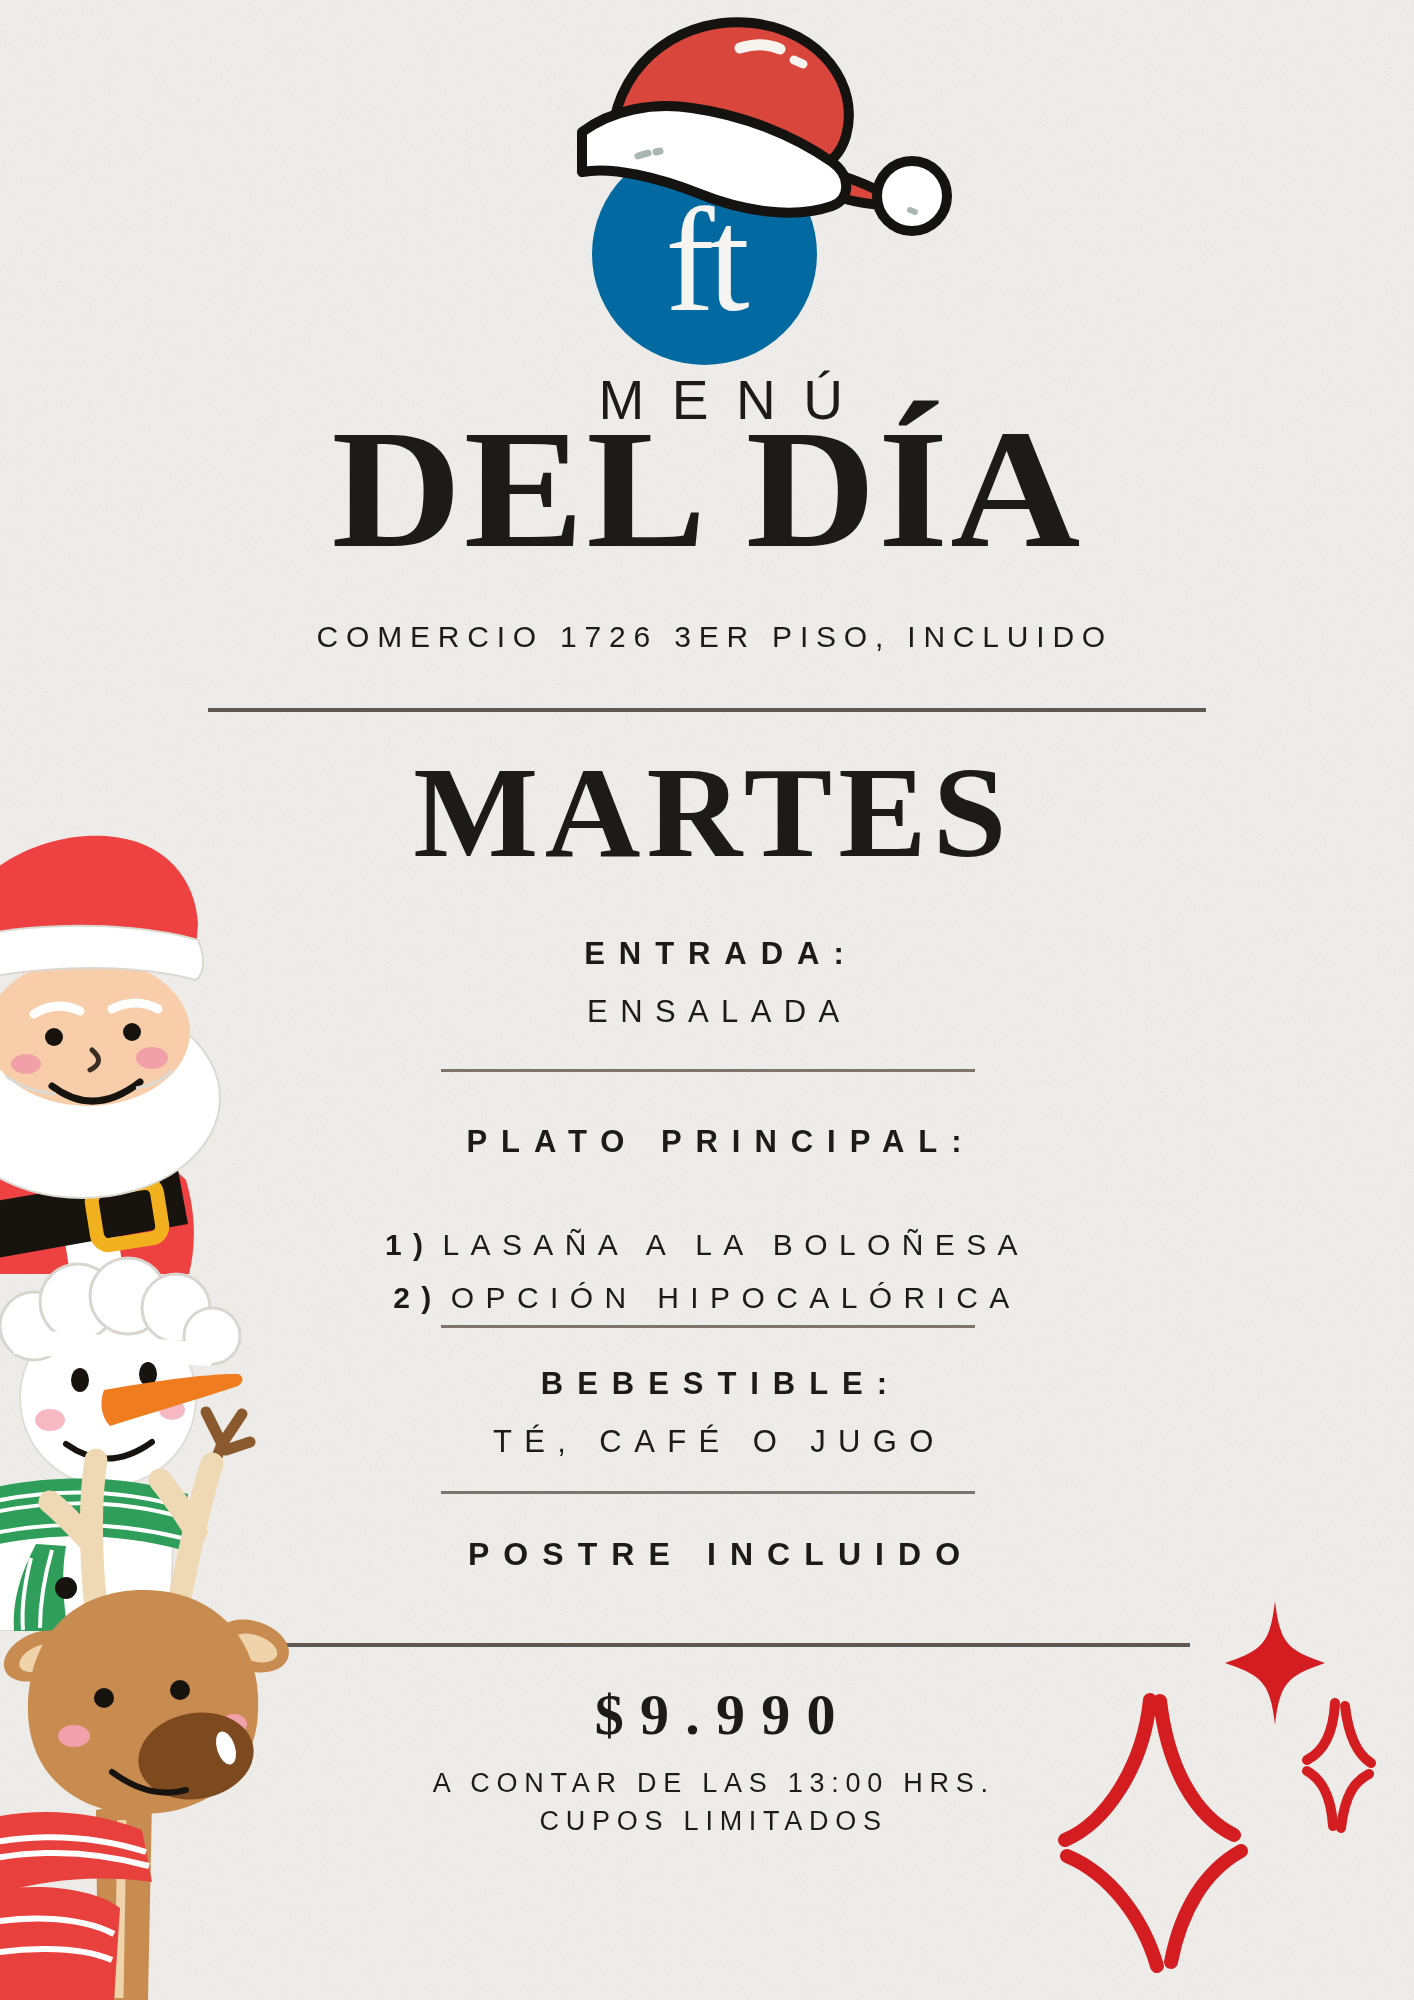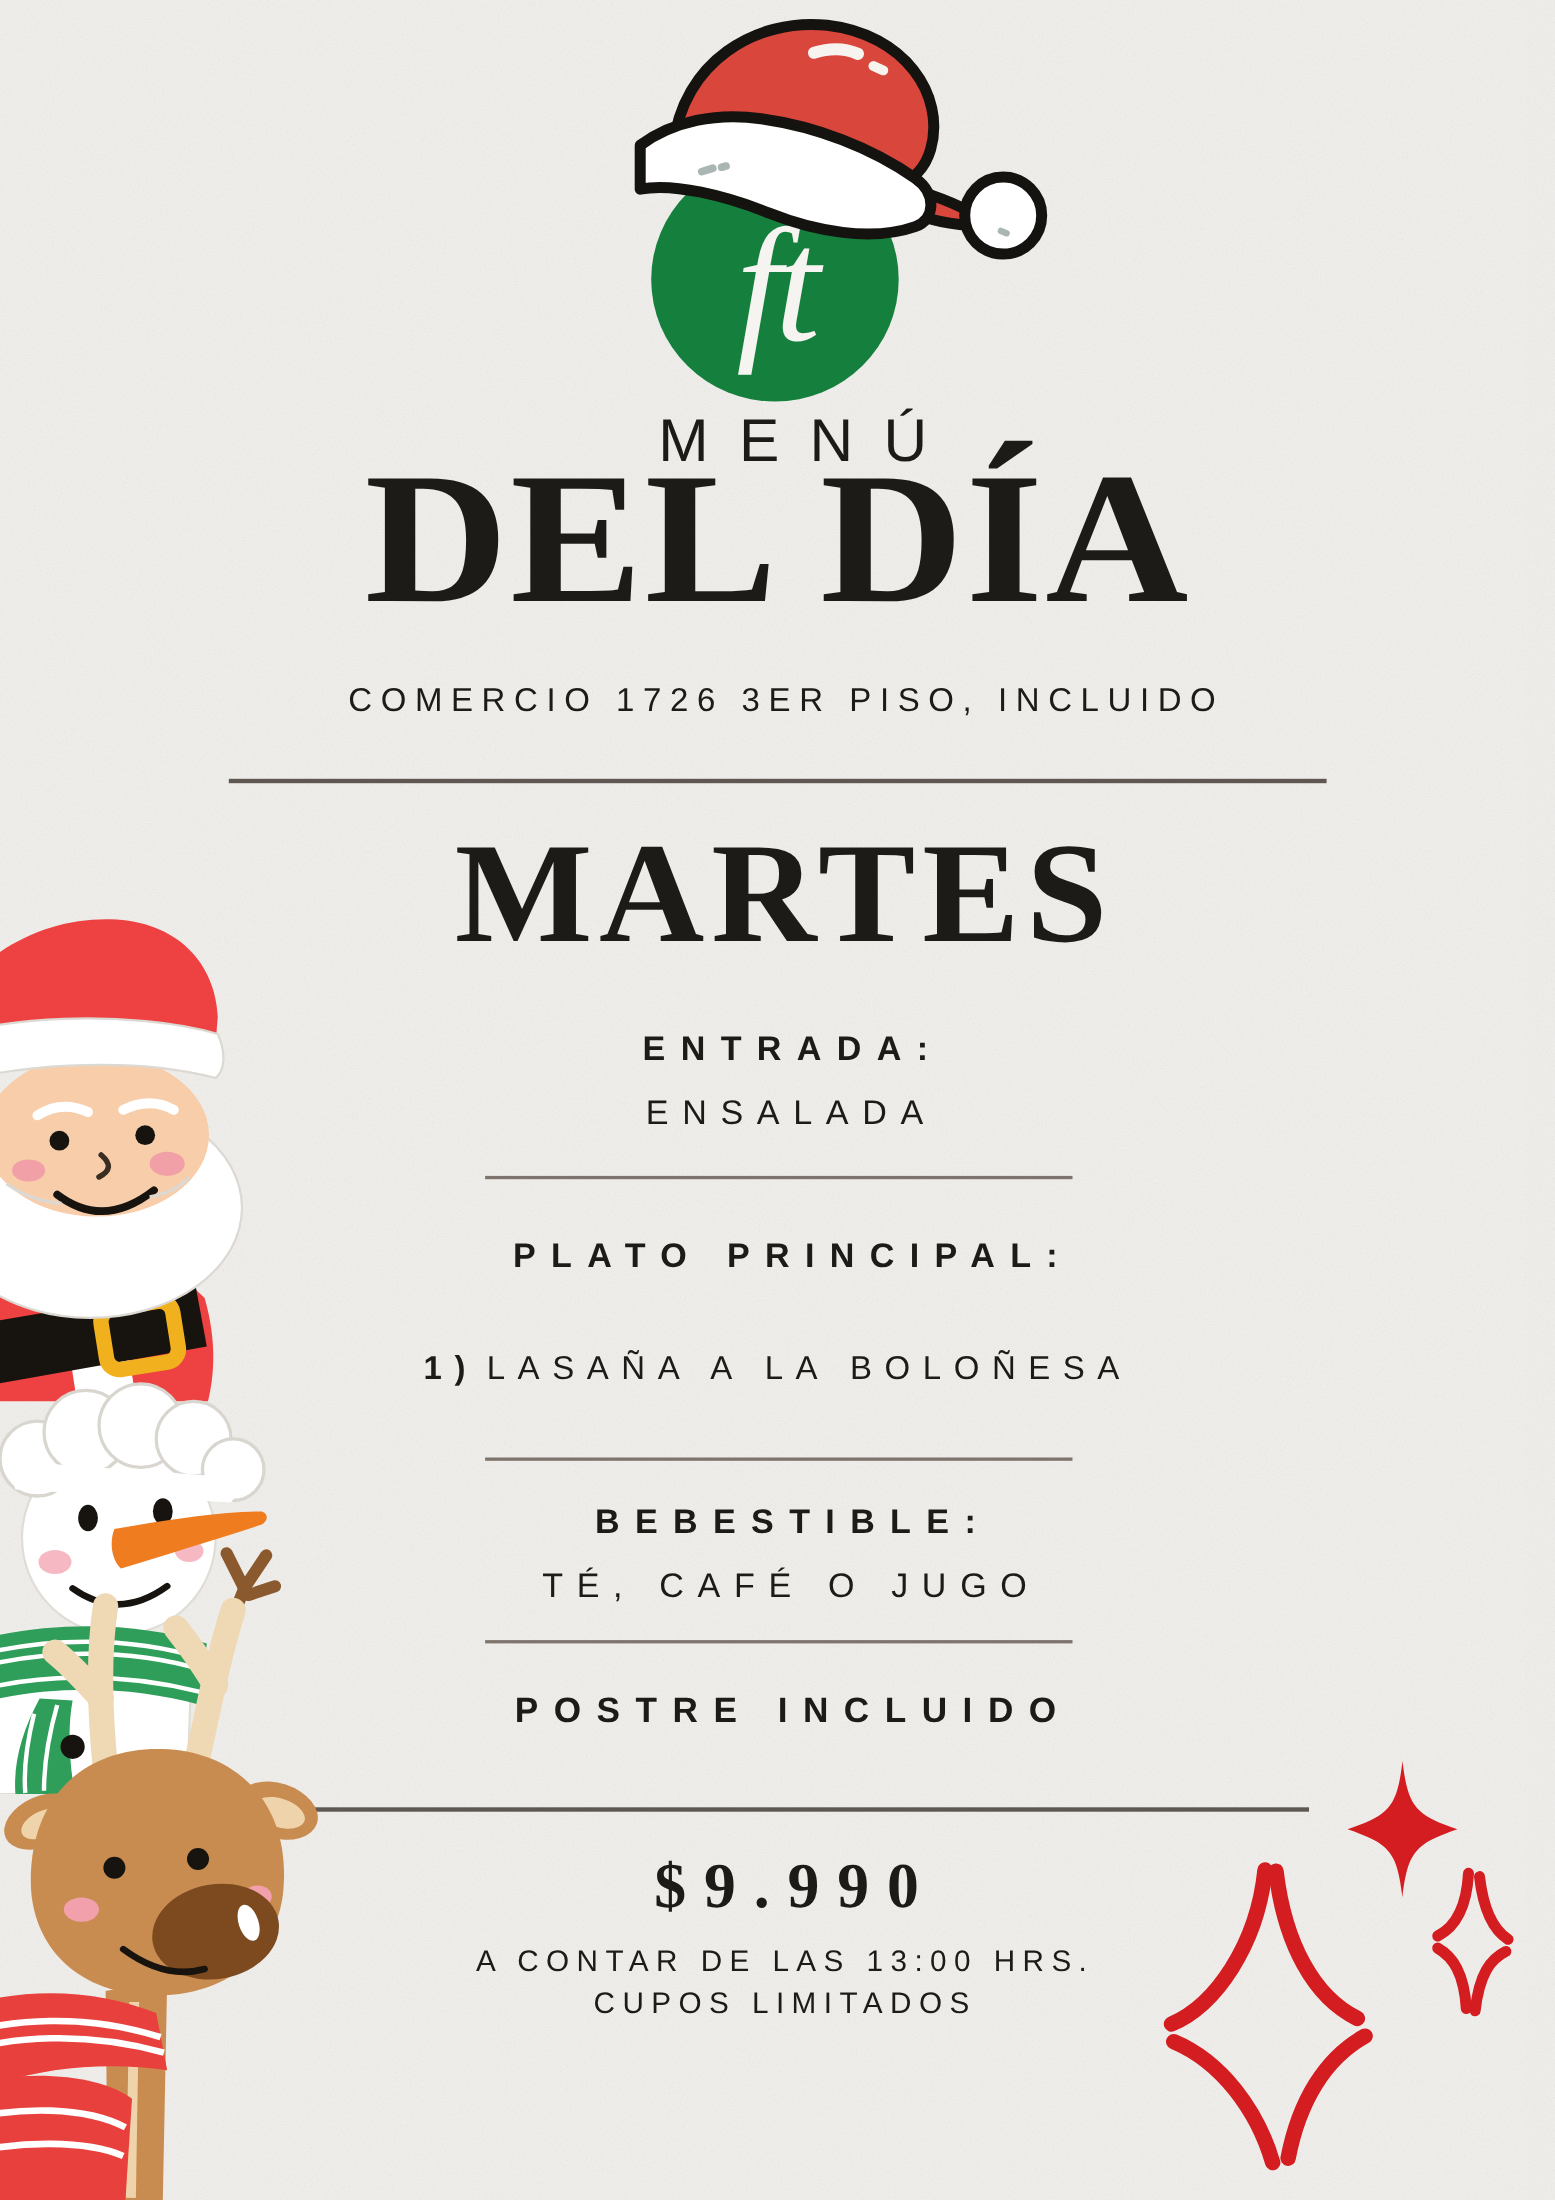--- a/index.html
+++ b/index.html
@@ -8,21 +8,21 @@
     background:#f1efec;overflow:hidden;
     font-family:"Liberation Sans","DejaVu Sans",sans-serif;
     color:#1d1b18;
   }
   .noise{position:absolute;inset:0;width:100%;height:100%;opacity:.13;pointer-events:none;z-index:1;}
   .abs{position:absolute;left:0;width:100%;text-align:center;z-index:3;}
   .serif{font-family:"Liberation Serif","DejaVu Serif",serif;}
 
   .logo-circle{
     position:absolute;left:592px;top:143px;width:225px;height:222px;border-radius:50%;
-    background:#15803d;display:flex;align-items:center;justify-content:center;z-index:3;font-style:italic;
+    background:#0369a1;display:flex;align-items:center;justify-content:center;z-index:3;
   }
   .logo-mono{
     font-family:"Liberation Serif","DejaVu Serif",serif;
     font-size:148px;color:#f6f4f0;letter-spacing:-6px;line-height:1;
     transform:translateY(6px);
   }
   .hat-svg{position:absolute;left:580px;top:8px;z-index:4;overflow:visible;}
 
   .menu-small{top:368px;font-size:55px;letter-spacing:.50em;padding-left:.50em;font-weight:400;}
   .menu-big{top:404px;font-size:170px;font-weight:700;line-height:1;transform:scaleX(1.06);letter-spacing:2px;}
@@ -96,20 +96,21 @@
   <div class="rule rule-top"></div>
 
   <div class="abs martes serif">MARTES</div>
 
   <div class="abs lbl entrada-l">ENTRADA:</div>
   <div class="abs val entrada-v">ENSALADA</div>
   <div class="rule rule-short rule-s1"></div>
 
   <div class="abs lbl plato-l">PLATO PRINCIPAL:</div>
   <div class="abs item"><span class="num">1)</span><span>LASAÑA A LA BOLOÑESA</span></div>
+  <div class="abs item item2"><span class="num">2)</span><span>OPCIÓN HIPOCALÓRICA</span></div>
   <div class="rule rule-short rule-s2"></div>
 
   <div class="abs lbl beb-l">BEBESTIBLE:</div>
   <div class="abs val beb-v">TÉ, CAFÉ O JUGO</div>
   <div class="rule rule-short rule-s3"></div>
 
   <div class="abs postre">POSTRE INCLUIDO</div>
 
   <div class="rule rule-bottom"></div>
 

